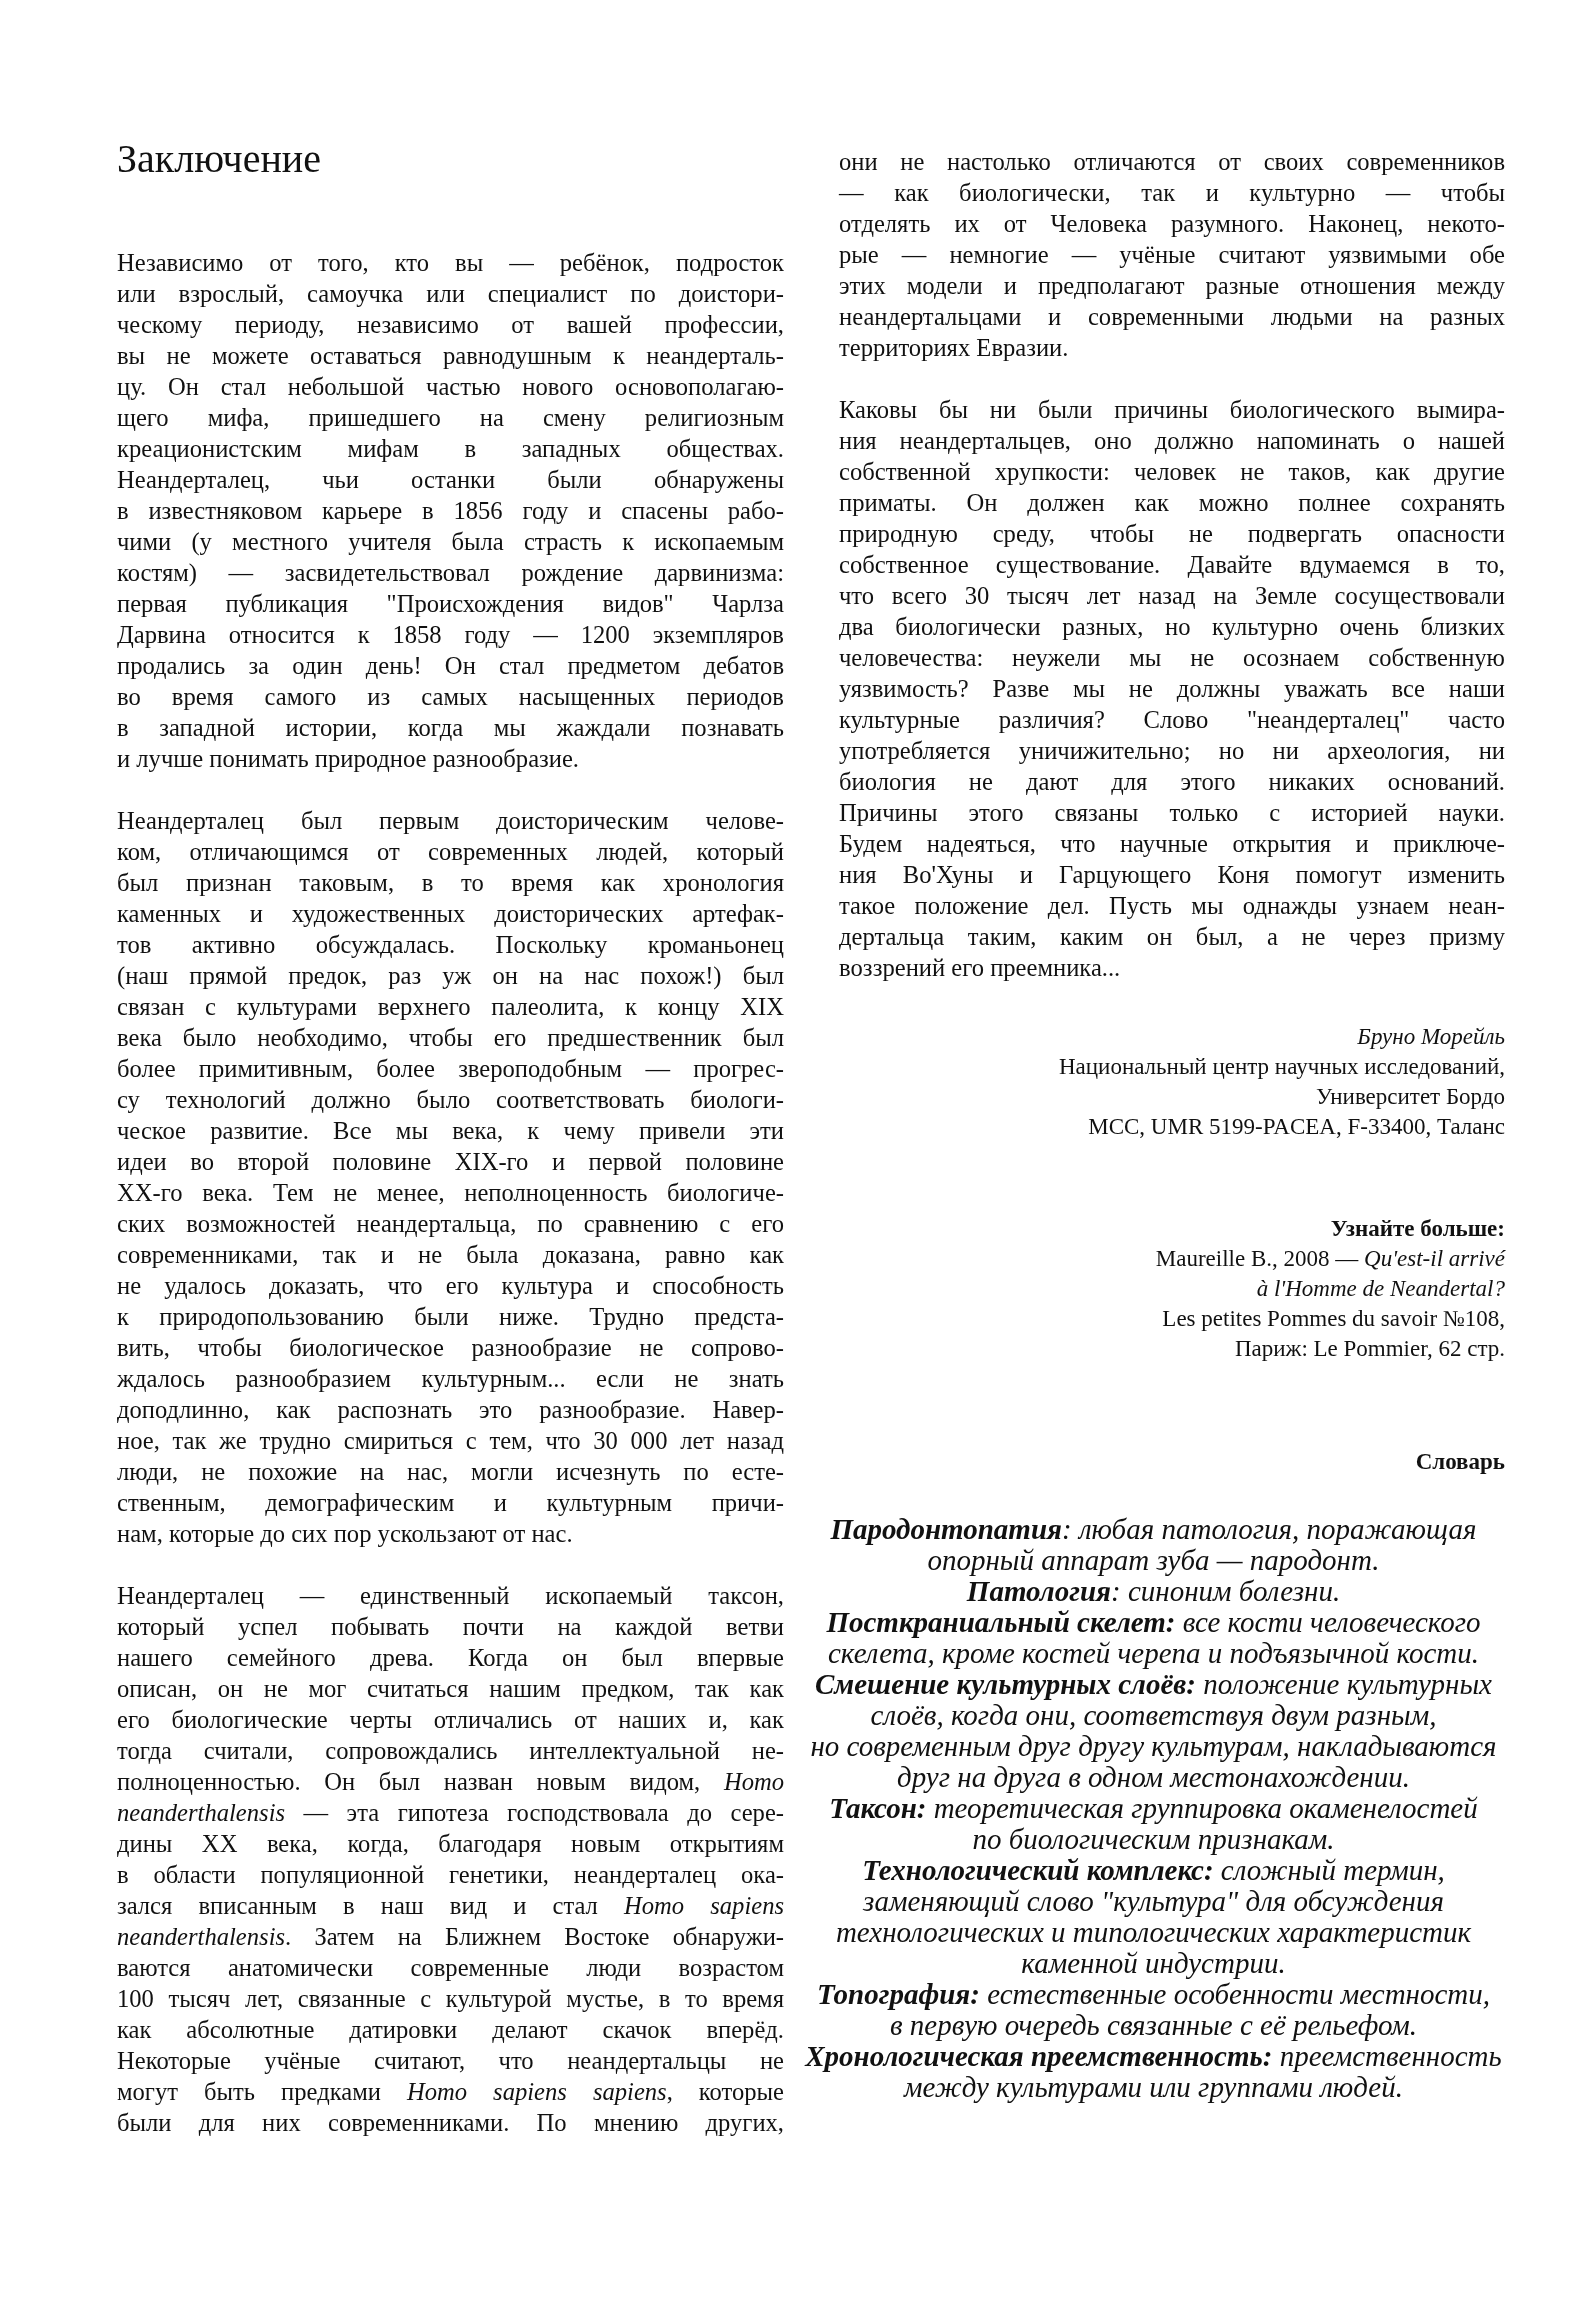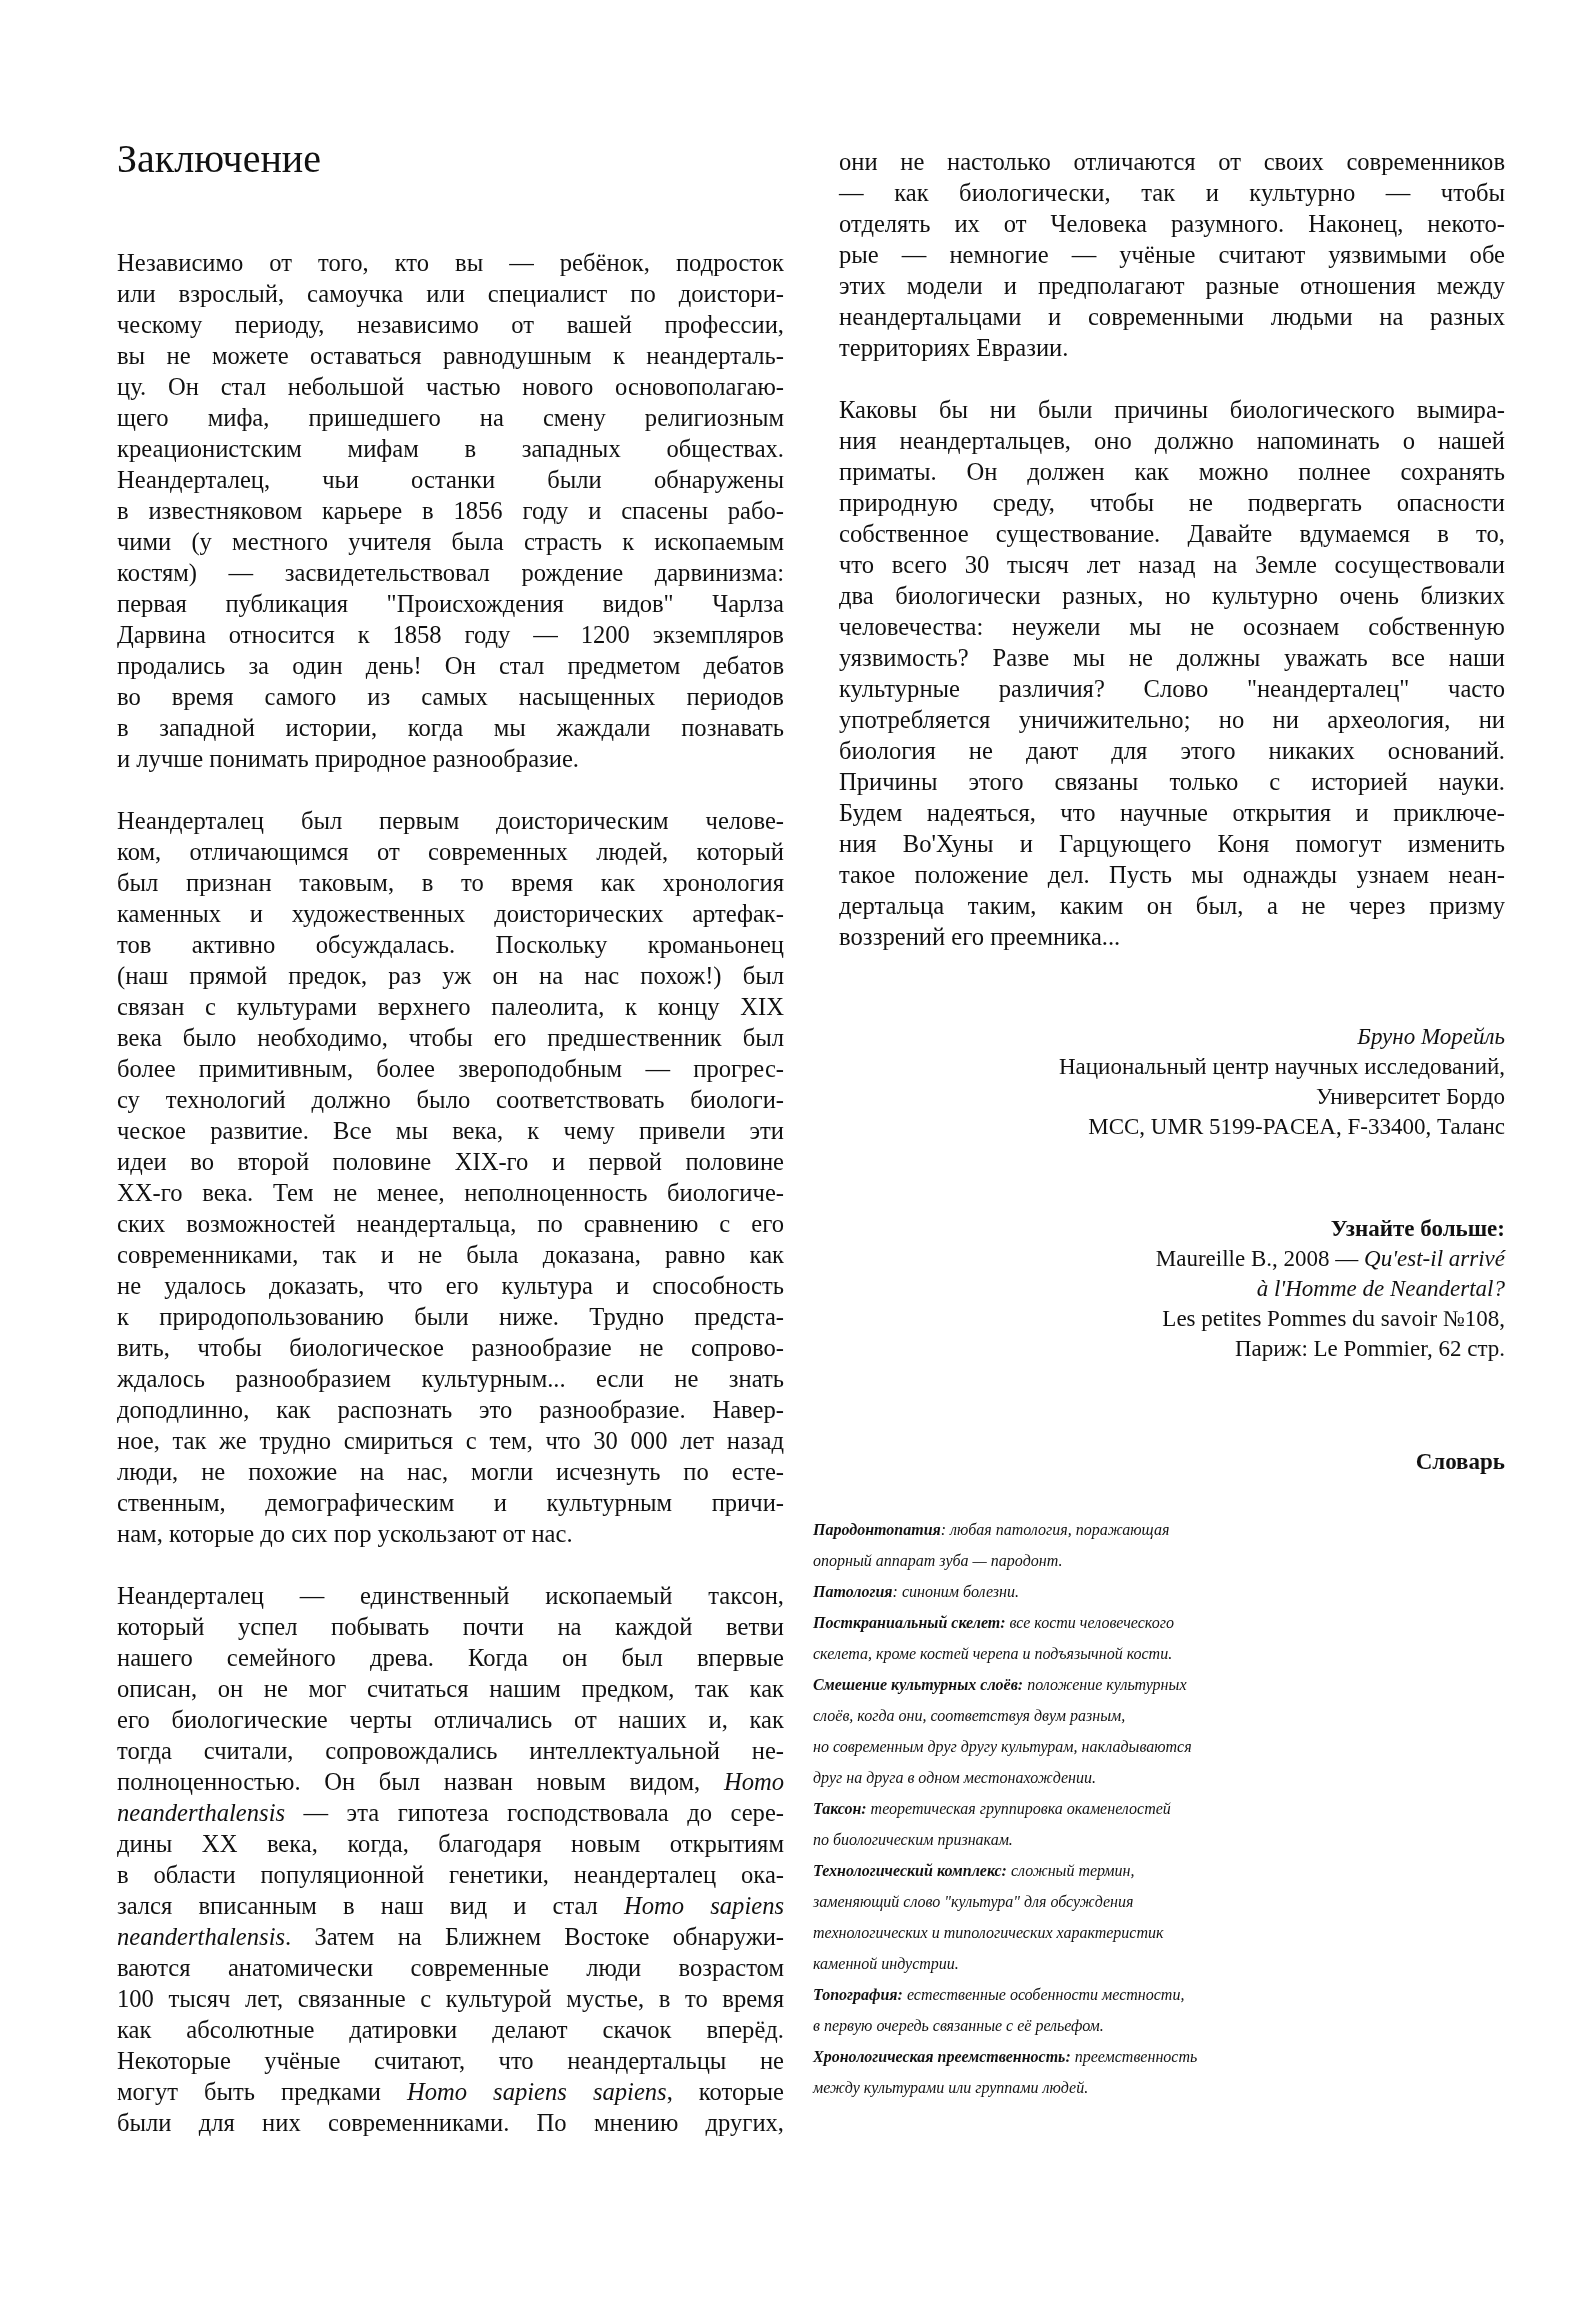--- a/index.html
+++ b/index.html
@@ -11,21 +11,21 @@
   .col-left { left: 117px; top: 239px; width: 667px; }
   .col-right { left: 839px; top: 138px; width: 666px; }
   .col p { margin: 8px 0 31px 0; text-align: justify; hyphens: manual; }
   .col p .ln { display: block; text-align: justify; text-align-last: justify; white-space: nowrap; }
   .col p .ln.last { text-align-last: left; }
   em, .it { font-style: italic; }
   .sig { position: absolute; right: 83px; top: 1022px; text-align: right; font-size: 23px; line-height: 30px; }
   .more { position: absolute; right: 83px; top: 1205px; text-align: right; font-size: 23px; line-height: 30px; }
   .more .more-title { font-weight: bold; margin-top: 9px; }
   .gloss-title { position: absolute; right: 83px; top: 1449px; font-weight: bold; font-size: 23px; margin: 0; }
-  .gloss { position: absolute; right: 72px; top: 1514px; text-align: left; font-size: 16px; line-height: 31px;
+  .gloss { position: absolute; right: 83px; top: 1514px; text-align: center; font-size: 29px; line-height: 31px;
            font-style: italic; width: 703px; }
   .gloss .entry { display: block; }
   .gloss .term { font-weight: bold; }
   .gloss .ln { display: block; }
 </style>
 </head>
 <body>
 
 <h1 class="page-title">Заключение</h1>
 
@@ -102,20 +102,21 @@
       <span class="ln">— как биологически, так и культурно — чтобы</span>
       <span class="ln">отделять их от Человека разумного. Наконец, некото-</span>
       <span class="ln">рые — немногие — учёные считают уязвимыми обе</span>
       <span class="ln">этих модели и предполагают разные отношения между</span>
       <span class="ln">неандертальцами и современными людьми на разных</span>
       <span class="ln last">территориях Евразии.</span>
     </p>
     <p>
       <span class="ln">Каковы бы ни были причины биологического вымира-</span>
       <span class="ln">ния неандертальцев, оно должно напоминать о нашей</span>
+      <span class="ln">собственной хрупкости: человек не таков, как другие</span>
       <span class="ln">приматы. Он должен как можно полнее сохранять</span>
       <span class="ln">природную среду, чтобы не подвергать опасности</span>
       <span class="ln">собственное существование. Давайте вдумаемся в то,</span>
       <span class="ln">что всего 30 тысяч лет назад на Земле сосуществовали</span>
       <span class="ln">два биологически разных, но культурно очень близких</span>
       <span class="ln">человечества: неужели мы не осознаем собственную</span>
       <span class="ln">уязвимость? Разве мы не должны уважать все наши</span>
       <span class="ln">культурные различия? Слово "неандерталец" часто</span>
       <span class="ln">употребляется уничижительно; но ни археология, ни</span>
       <span class="ln">биология не дают для этого никаких оснований.</span>

